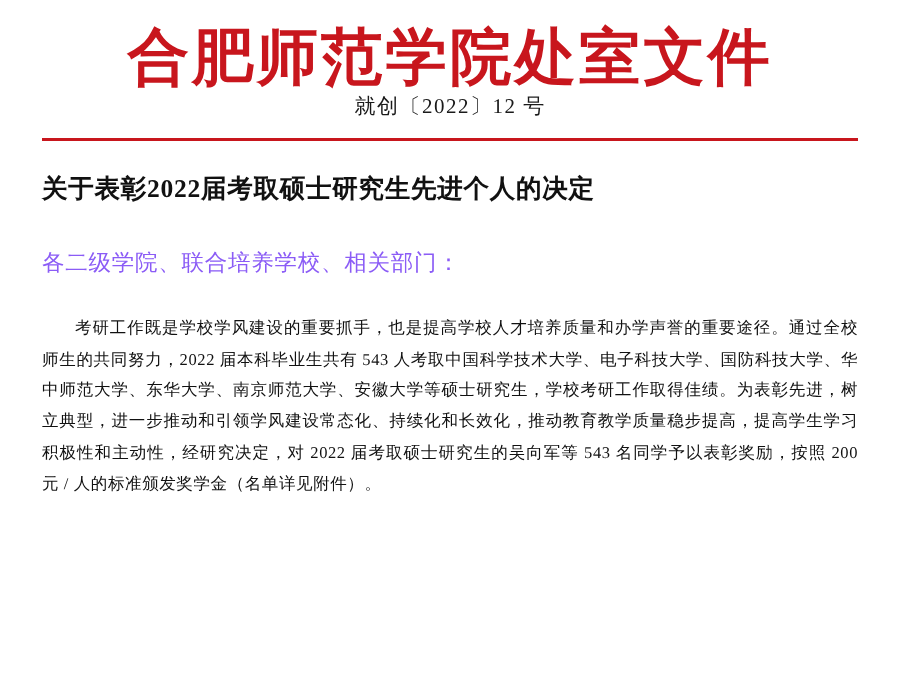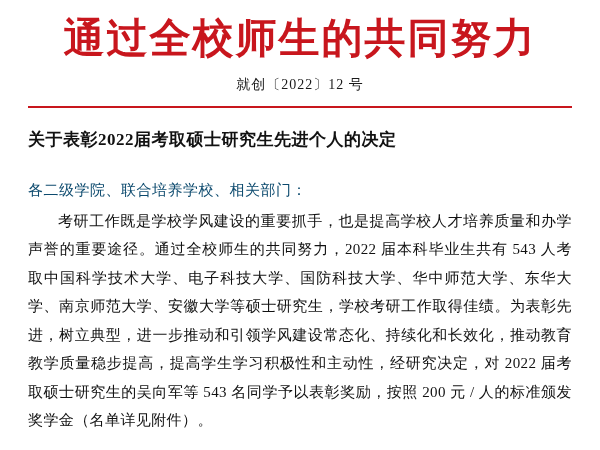--- a/index.html
+++ b/index.html
@@ -26,21 +26,20 @@
     text-align: center;
     color: #c8161d;
     font-size: 41px;
     font-weight: bold;
     letter-spacing: 2px;
     line-height: 1.18;
     font-family: "DejaVu Serif", "Liberation Serif", serif;
     white-space: nowrap;
   }
   .doc-number {
-    margin-top: 14px;
     text-align: center;
     font-size: 14px;
     color: #1a1a1a;
     letter-spacing: 1px;
   }
   .red-rule {
     margin-top: 12px;
     height: 2px;
     background: #c8161d;
     width: 100%;
@@ -50,38 +49,38 @@
     text-align: left;
     font-size: 17px;
     font-weight: bold;
     color: #111111;
     letter-spacing: 0.5px;
     line-height: 1.4;
   }
   .salutation {
     margin-top: 24px;
     font-size: 15px;
-    color: #0c4a6e;
+    color: #8b5cf6;
     line-height: 1.9;
     letter-spacing: 0.5px;
   }
   .body-para {
-    margin-top: 2px;
-    font-size: 15px;
+    margin-top: 18px;
+    font-size: 11px;
     color: #111111;
     line-height: 1.9;
     text-align: justify;
     text-justify: inter-ideograph;
     text-indent: 2em;
     letter-spacing: 0.4px;
   }
 </style>
 </head>
 <body>
 
 <div class="doc">
-  <h1 class="doc-title">通过全校师生的共同努力</h1>
+  <h1 class="doc-title">合肥师范学院处室文件</h1>
   <div class="doc-number">就创〔2022〕12 号</div>
   <div class="red-rule"></div>
   <div class="subject">关于表彰2022届考取硕士研究生先进个人的决定</div>
   <div class="salutation">各二级学院、联合培养学校、相关部门：</div>
   <div class="body-para">考研工作既是学校学风建设的重要抓手，也是提高学校人才培养质量和办学声誉的重要途径。通过全校师生的共同努力，2022 届本科毕业生共有 543 人考取中国科学技术大学、电子科技大学、国防科技大学、华中师范大学、东华大学、南京师范大学、安徽大学等硕士研究生，学校考研工作取得佳绩。为表彰先进，树立典型，进一步推动和引领学风建设常态化、持续化和长效化，推动教育教学质量稳步提高，提高学生学习积极性和主动性，经研究决定，对 2022 届考取硕士研究生的吴向军等 543 名同学予以表彰奖励，按照 200 元 / 人的标准颁发奖学金（名单详见附件）。</div>
 </div>
 
 </body></html>

